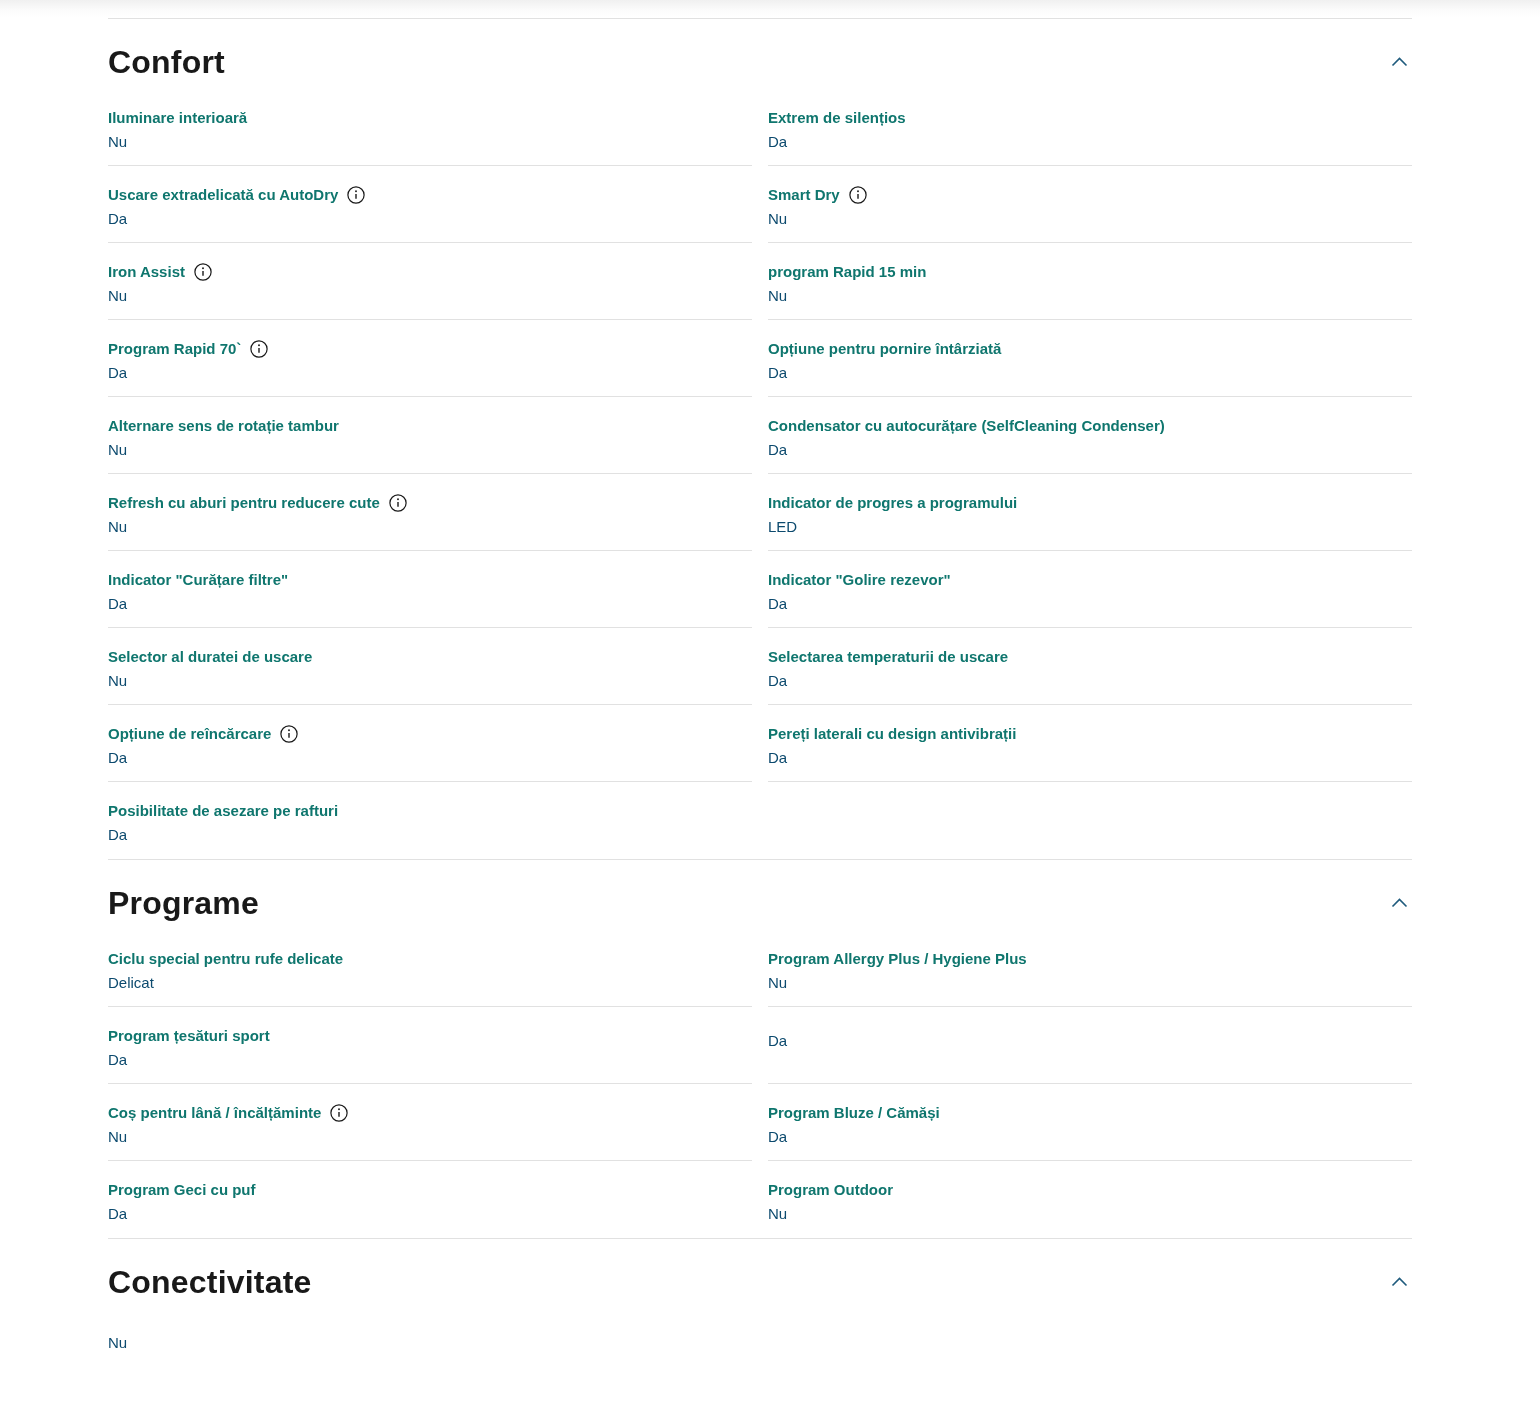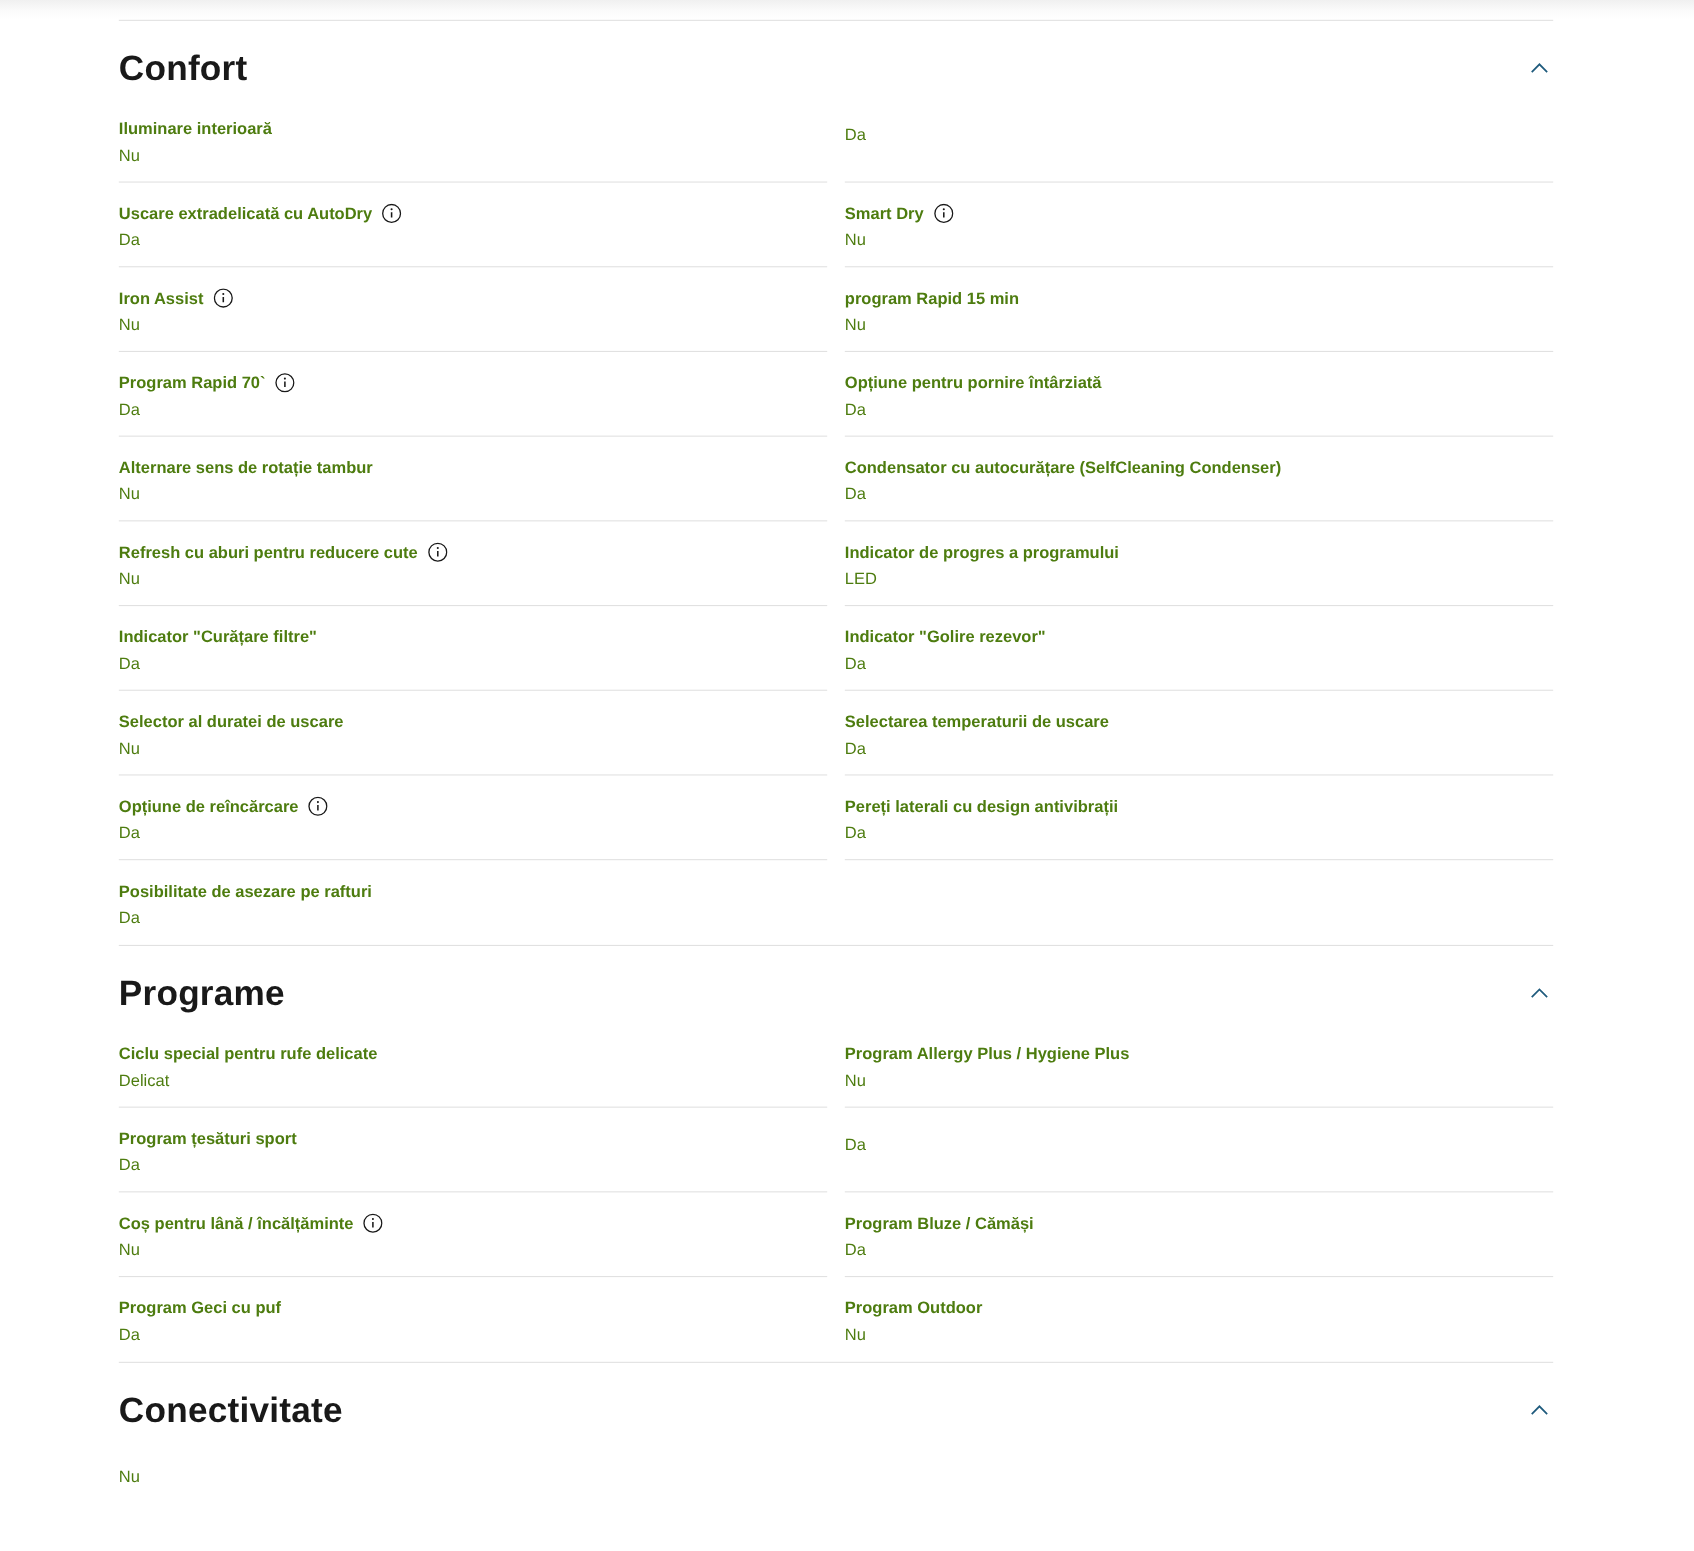--- a/index.html
+++ b/index.html
@@ -33,33 +33,33 @@
   }
 
   .section-grid { display: flex; align-items: flex-start; }
   .col { width: 644px; }
   .col-left { margin-right: 16px; }
 
   .cell { height: 77px; padding-top: 19px; }
   .cell.with-divider { border-bottom: 1px solid #e1e1e1; }
   .cell-label {
     font-size: 15px; line-height: 19px; font-weight: 700;
-    color: #4d7c0f; display: flex; align-items: flex-start;
+    color: #0f766e; display: flex; align-items: center;
   }
   .cell-label sup {
     font-size: 10px; line-height: 10px; font-weight: 700;
     vertical-align: super; position: relative; top: -5px;
   }
   .info-icon {
     display: inline-flex; margin-left: 9px; cursor: pointer;
     align-items: center;
   }
   .cell-value {
     font-size: 15px; line-height: 19px; font-weight: 400;
-    color: #4d7c0f; margin-top: 5px;
+    color: #0c4a6e; margin-top: 5px;
   }
 </style>
 </head>
 <body>
 
 <div class="top-shadow"></div>
 <div class="page">
   <div id="sections-root">
   <section class="section first bordered">
     <div class="section-header">
@@ -179,20 +179,24 @@
   <div class="cell">
     <div class="cell-label">
       <span class="cell-label-text">Posibilitate de asezare pe rafturi</span>
 
     </div>
     <div class="cell-value">Da</div>
   </div>
 </div>
       <div class="col col-right">
   <div class="cell with-divider">
+    <div class="cell-label">
+      <span class="cell-label-text">Extrem de silențios</span>
+
+    </div>
     <div class="cell-value">Da</div>
   </div>
 
   <div class="cell with-divider">
     <div class="cell-label">
       <span class="cell-label-text">Smart Dry</span>
       <span class="info-icon">
         <svg width="18" height="18" viewBox="0 0 18 18">
           <circle cx="9" cy="9" r="8.1" fill="none" stroke-width="1.2" stroke="#191919"></circle>
           <line x1="9" y1="7.9" x2="9" y2="12.8" stroke-width="1.4" stroke="#191919"></line>

